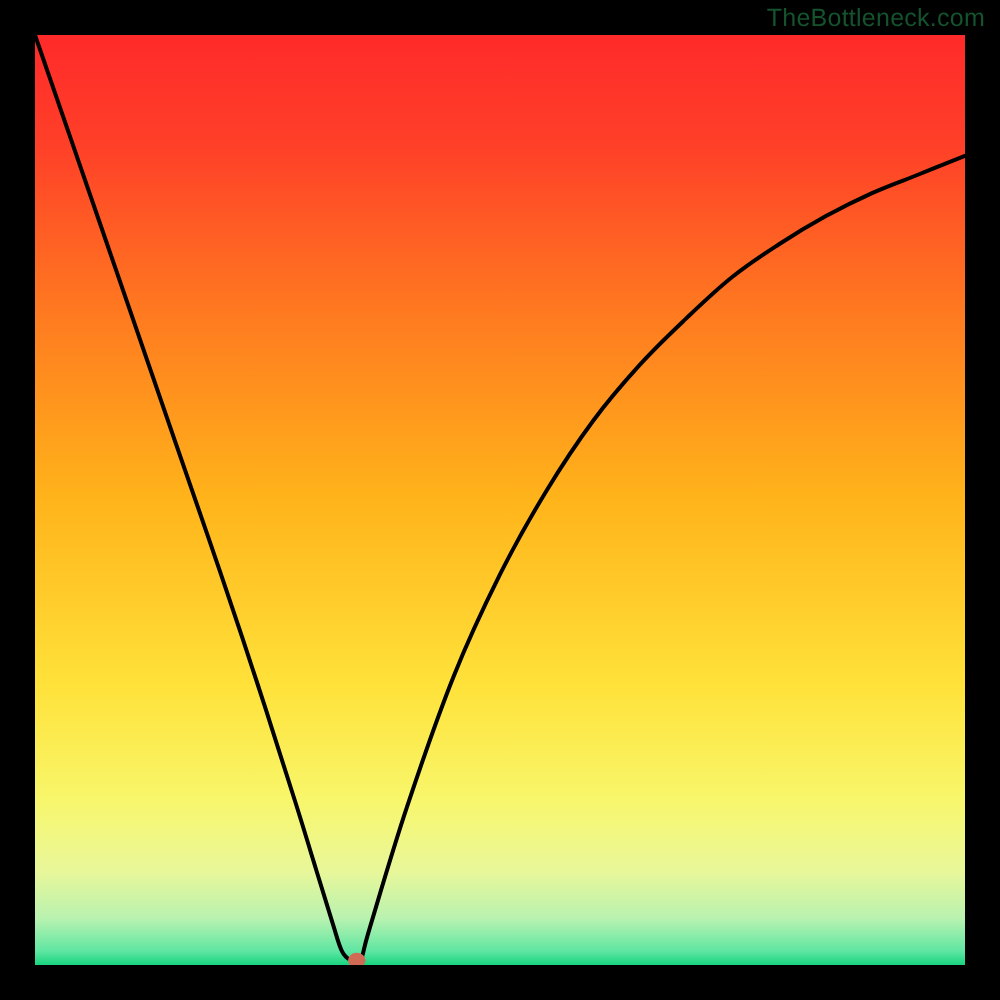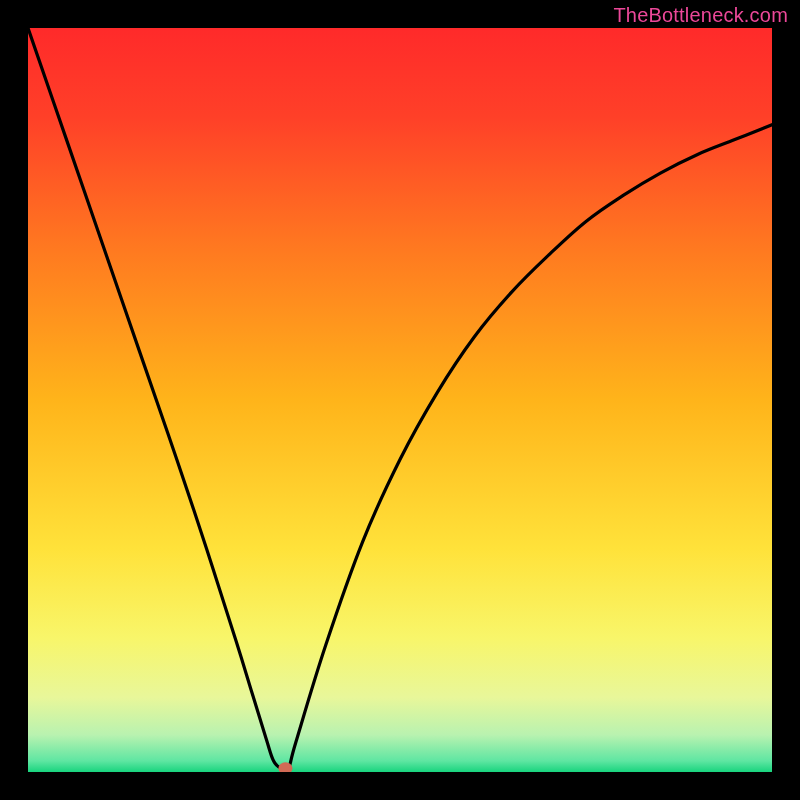--- a/index.html
+++ b/index.html
@@ -12,21 +12,21 @@
   }
   .chart-wrap {
     position: relative;
     width: 800px;
     height: 800px;
   }
   .watermark {
     position: absolute;
     top: 4px;
     right: 12px;
-    color: #ec4899;
+    color: #14532d;
     font-size: 20px;
     letter-spacing: 0.2px;
     font-weight: 400;
     z-index: 10;
   }
   svg {
     display: block;
   }
 </style>
 </head>

